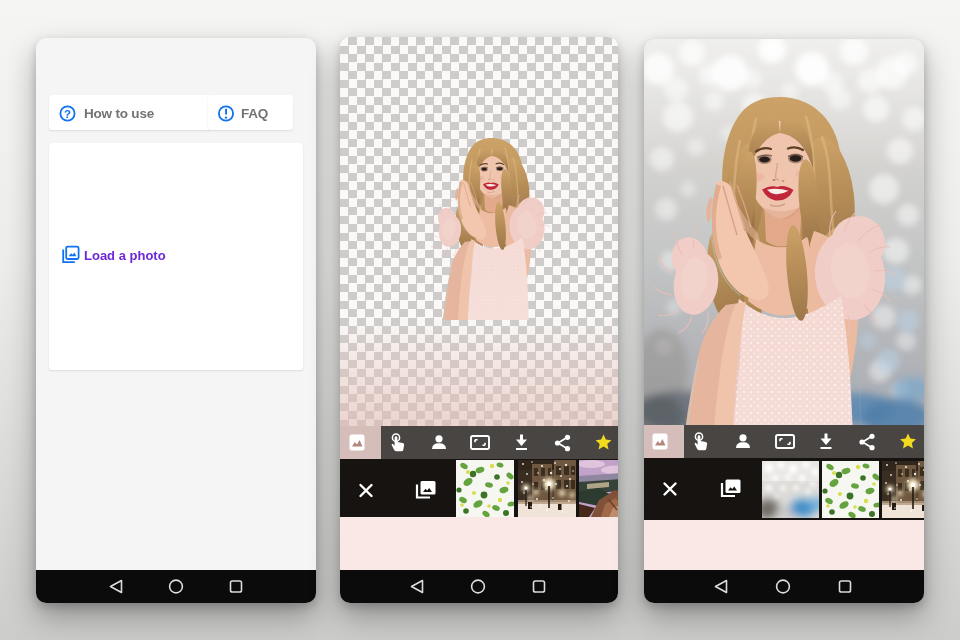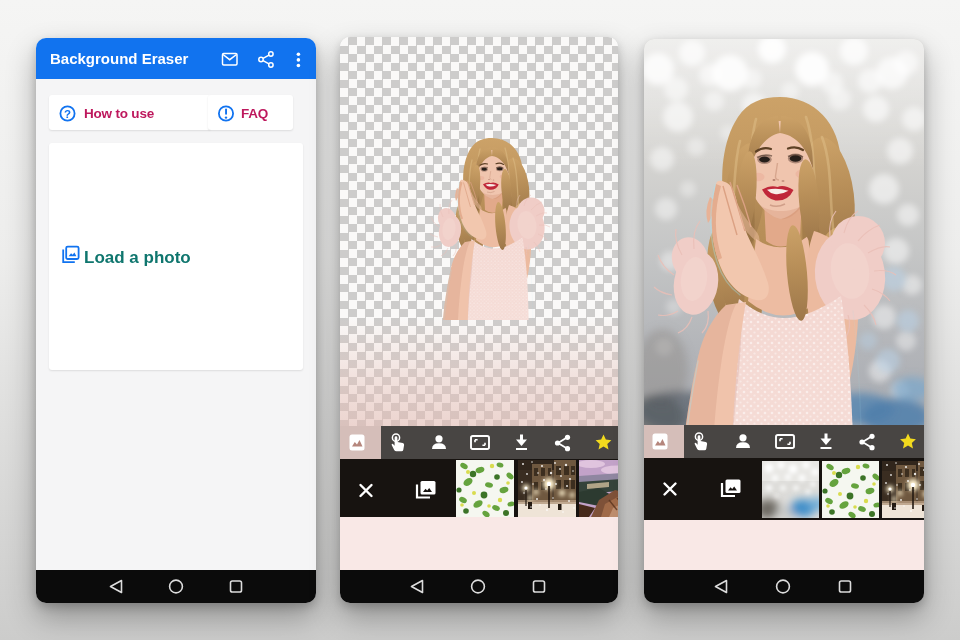--- a/index.html
+++ b/index.html
@@ -11,60 +11,40 @@
   #p2{left:340px;top:37px;width:278px;height:566px;background:#fff}
   #p3{left:644px;top:39px;width:280px;height:564px;background:#cfcfcd}
   .nav{position:absolute;left:0;width:100%;height:33px;background:#0b0b0b;bottom:0}
   .nav svg{position:absolute;left:0;top:0}
   
   .hdr{position:absolute;left:0;top:0;width:100%;height:41px;background:#1173ef}
   .hdr .t{position:absolute;left:14px;top:12px;color:#fff;font-size:15px;font-weight:bold;letter-spacing:0}
   .btnrow{position:absolute;top:57px;left:13px;height:35px}
   .wbtn{position:absolute;top:0;height:35px;background:#fff;border-radius:3px;
         box-shadow:0 1px 2px rgba(0,0,0,.10)}
-  .wbtn .lab{position:absolute;top:11px;font-size:13.5px;font-weight:bold;color:#be185d;letter-spacing:-.2px}
+  .wbtn .lab{position:absolute;top:11px;font-size:13.5px;font-weight:bold;color:#737373;letter-spacing:-.2px}
   .card{position:absolute;left:13px;top:105px;width:254px;height:227px;background:#fff;
         border-radius:3px;box-shadow:0 1px 2px rgba(0,0,0,.10)}
   .load{position:absolute;left:11px;top:101px;width:220px;height:24px}
-  .load .lab{position:absolute;left:24px;top:4px;font-size:17px;font-weight:bold;color:#0f766e}
+  .load .lab{position:absolute;left:24px;top:4px;font-size:13px;font-weight:bold;color:#6d28d9}
   
   .tools{position:absolute;left:0;width:100%;height:33px;background:#484543}
   .cell1{position:absolute;left:0;top:0;width:41px;height:33px;background:#d5beb9}
   .blackrow{position:absolute;left:0;width:100%;background:#171310}
   .thumb{position:absolute;top:1px}
   .pinkstrip{position:absolute;left:0;width:100%;background:#f9e8e6}
   .checker{position:absolute;left:0;top:0;width:278px;height:389px;
      background:repeating-conic-gradient(#cdcccb 0% 25%,#faf9f8 0% 50%);background-size:17px 17px}
   .pinkfade{position:absolute;left:0;top:280px;width:278px;height:109px;
      background:linear-gradient(180deg,rgba(234,200,192,0) 0%,rgba(230,194,186,.42) 55%,rgba(226,186,178,.58) 100%)}
 </style>
 </head>
 <body>
 
 <div class="phone" id="p1">
-  <div class="hdr">
-    <span class="t">Background Eraser</span>
-    <svg width="280" height="41" viewBox="0 0 280 41">
-      <g stroke="#fff" stroke-width="1.5" fill="none">
-        <rect x="186.5" y="15.5" width="14.5" height="11.5" rx="1.2"></rect>
-        <path d="M187 16.5 L193.7 21.7 L200.5 16.5"></path>
-      </g>
-      <g stroke="#fff" stroke-width="1.5" fill="none">
-        <circle cx="225" cy="21.5" r="2.2"></circle>
-        <circle cx="234.9" cy="16" r="2.2"></circle>
-        <circle cx="234.9" cy="27" r="2.2"></circle>
-        <path d="M227 20.4 L233 17.1 M227 22.6 L233 25.9"></path>
-      </g>
-      <g fill="#fff">
-        <circle cx="262.4" cy="16.3" r="1.8"></circle>
-        <circle cx="262.4" cy="21.9" r="1.8"></circle>
-        <circle cx="262.4" cy="27.5" r="1.8"></circle>
-      </g>
-    </svg>
-  </div>
 
   <div class="btnrow">
     <div class="wbtn" style="left:0;width:162px">
       <svg width="40" height="35" viewBox="0 0 40 35">
         <circle cx="18.5" cy="18.5" r="7.1" fill="none" stroke="#1173f0" stroke-width="1.8"></circle>
         <text x="18.5" y="22.6" font-size="11.5" font-weight="bold" fill="#1173f0" text-anchor="middle">?</text>
       </svg>
       <span class="lab" style="left:35px">How to use</span>
     </div>
     <div class="wbtn" style="left:159px;width:85px">

